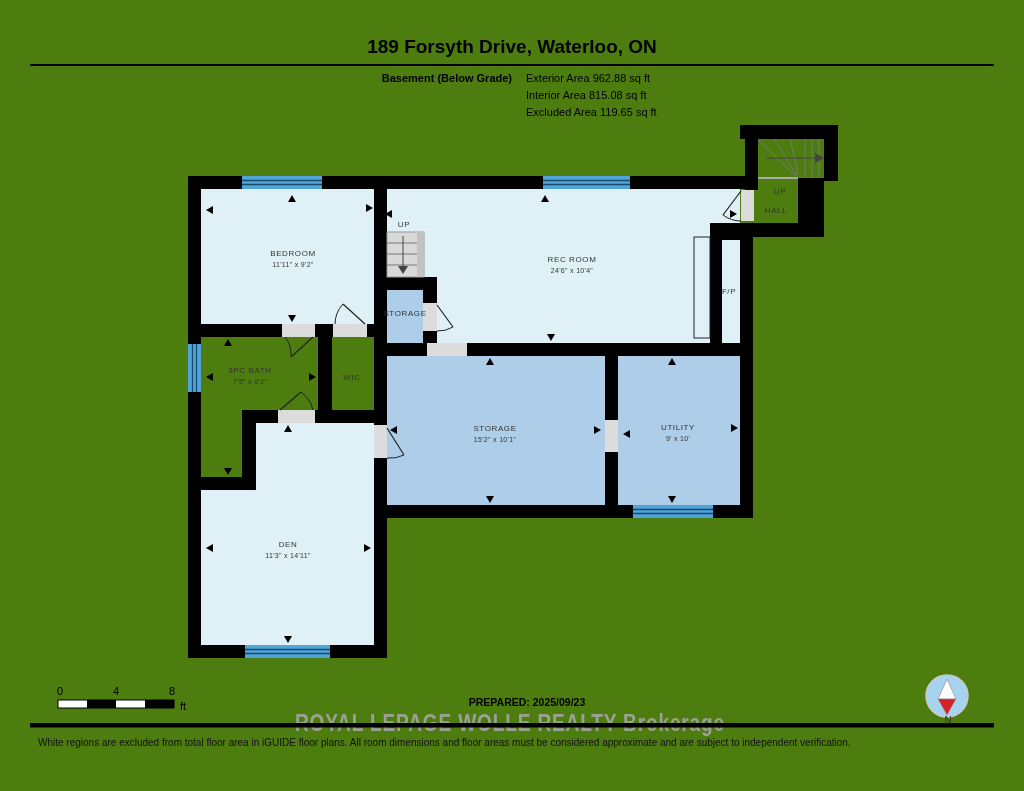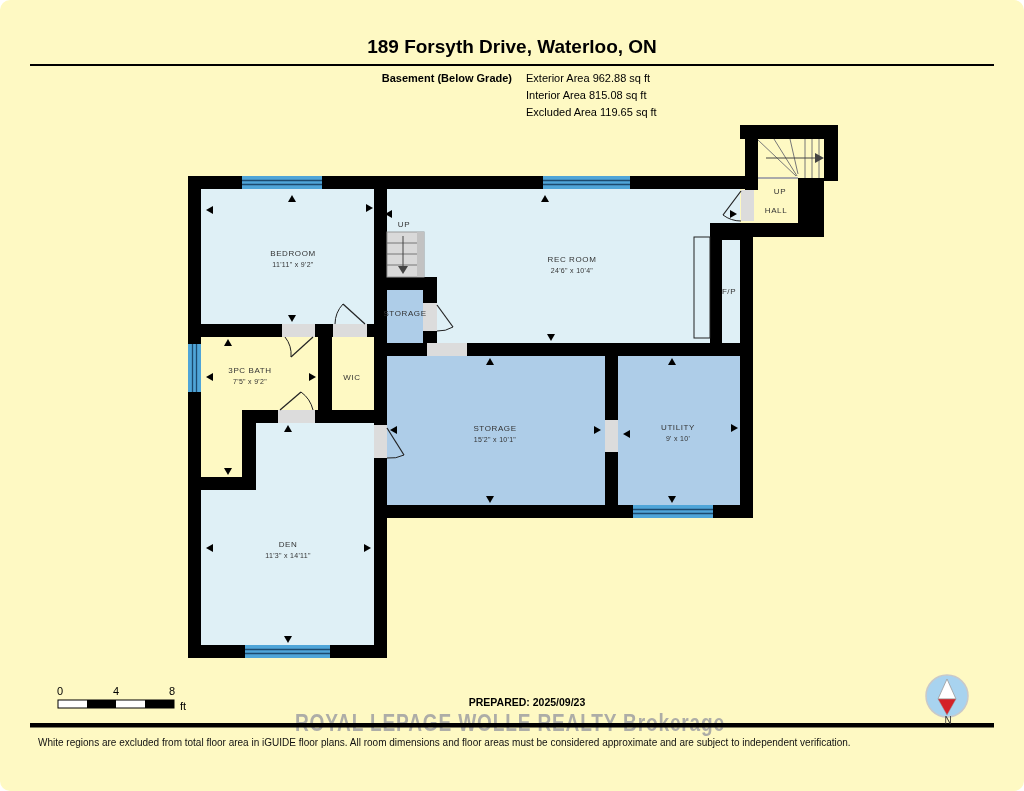--- a/index.html
+++ b/index.html
@@ -1,17 +1,17 @@
 <!DOCTYPE html>
 <html style="--wall: #000000; --room_light: #DFF0F6; --room_medium: #AECDE8; --window_blue: #4FA5D8; --door_gray: #DCDCDC; --stair_gray: #D9D9D9; --compass_fill: #A8D3EF; --compass_red: #D42127;"><head>
 <meta charset="utf-8">
 <style>
   html,body{margin:0;padding:0;background:#fff;}
-  .page{position:relative;width:1024px;height:791px;background:#fef9c3;overflow:hidden;
-        font-family:"Liberation Sans", sans-serif;border-radius:10px;}
+  .page{position:relative;width:1024px;height:791px;background:#4d7c0f;overflow:hidden;
+        font-family:"Liberation Sans", sans-serif;}
   svg text{font-family:"Liberation Sans", sans-serif;}
   .wall{fill:var(--wall,#000);}
   .room-light{fill:var(--room_light,#DFF0F6);}
   .room-med{fill:var(--room_medium,#AECDE8);}
   .win{fill:var(--window_blue,#4FA5D8);}
   .winline{stroke:#1C4A6E;stroke-width:1.3;}
   .door{fill:var(--door_gray,#DCDCDC);}
   .arc{fill:none;stroke:#222;stroke-width:1;}
   .leaf{stroke:#222;stroke-width:1.2;}
   .arrow{fill:#000;stroke:none;}

